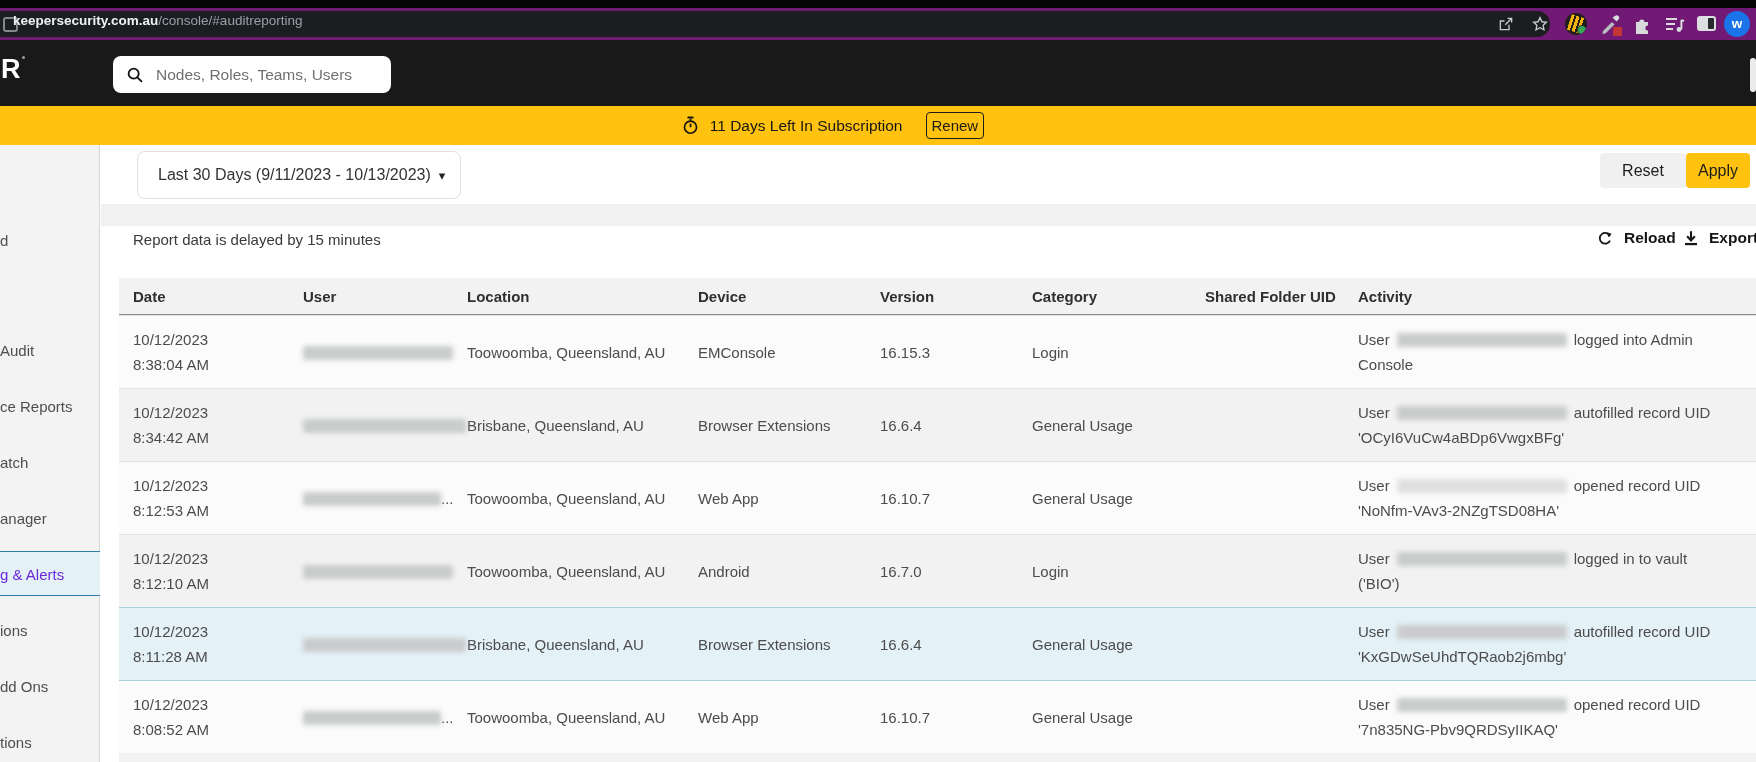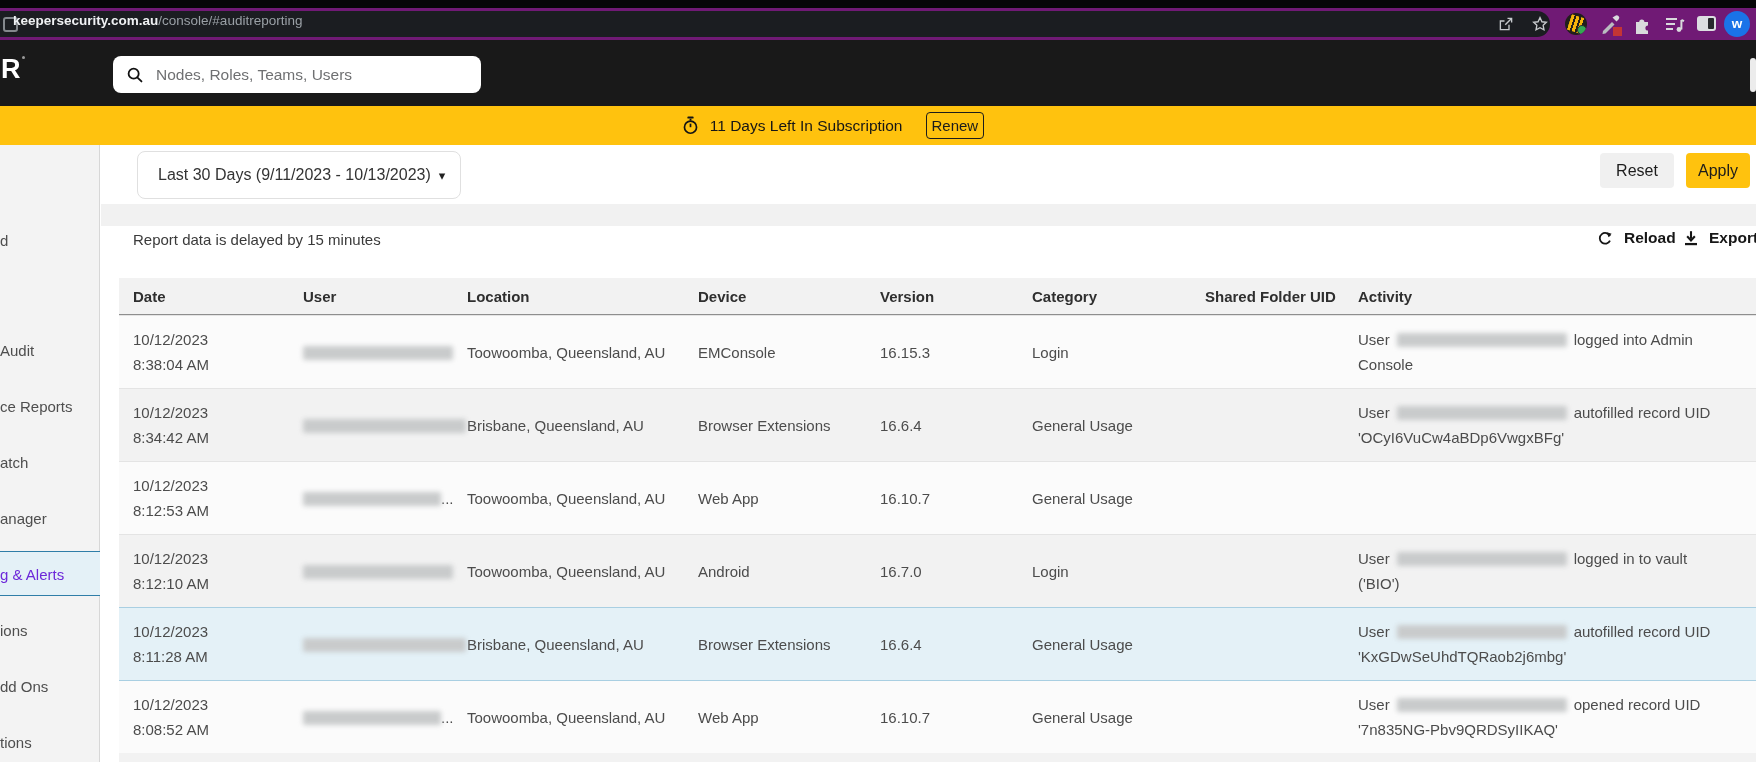--- a/index.html
+++ b/index.html
@@ -21,21 +21,21 @@
   .keeper-ext .dot{position:absolute;right:0px;bottom:0px;width:8px;height:8px;border-radius:50%;background:#34a853;border:1px solid #27292d;}
   .dropper-red{position:absolute;right:-1px;bottom:-1px;width:9px;height:9px;background:#c43535;}
   .sidepanel{width:19px;height:15px;background:#dcdee1;border-radius:3px;position:relative;top:3px;}
   .sidepanel::after{content:"";position:absolute;right:2px;top:2px;bottom:2px;width:6px;background:#27292d;border-radius:1px;}
   .avatar{position:absolute;left:1724px;top:3px;width:26px;height:26px;border-radius:50%;background:#1a73e8;
           color:#fff;font-size:13.5px;font-weight:bold;text-align:center;line-height:26px;}
   
   .appheader{position:absolute;left:0;top:40px;width:1756px;height:66px;background:#191919;}
   .logo{position:absolute;left:1px;top:14px;color:#fff;font-size:27px;font-weight:bold;letter-spacing:1px;}
   .logo-dot{position:absolute;left:22px;top:16px;width:3px;height:3px;background:#9a9a9a;border-radius:50%;}
-  .search{position:absolute;left:113px;top:16px;width:368px;height:37px;background:#fff;border-radius:8px;
+  .search{position:absolute;left:113px;top:16px;width:278px;height:37px;background:#fff;border-radius:8px;
           display:flex;align-items:center;padding:0 12px 0 13px;box-sizing:border-box;}
   .search input{border:0;outline:0;background:transparent;font-family:inherit;font-size:15.5px;color:#222;
           margin-left:10px;width:280px;}
   .search input::placeholder{color:#6f7072;}
   .scroll-sliver{position:absolute;left:1750px;top:58px;width:6px;height:34px;background:#ececec;border-radius:3px;}
   
   .banner{position:absolute;left:0;top:106px;width:1756px;height:39px;background:#ffc20e;
           display:flex;align-items:center;justify-content:center;}
   .banner-inner{display:flex;align-items:center;gap:11px;transform:translateX(-45px);}
   .banner-text{font-size:15.5px;color:#161616;font-weight:500;}
@@ -47,21 +47,21 @@
       white-space:nowrap;overflow:hidden;cursor:pointer;}
   .si.sel{height:45px;line-height:45px;background:#e4f1f7;color:#6d28d9;
       border-top:1px solid #2f7ea8;border-bottom:1px solid #2f7ea8;box-sizing:border-box;}
   
   .dropdown{position:absolute;left:137px;top:151px;width:324px;height:48px;background:#fff;border:1px solid #e0e0e0;
       border-radius:8px;box-sizing:border-box;display:flex;align-items:center;padding:0 16px 0 20px;cursor:pointer;}
   .dropdown .lbl{font-size:16px;color:#333;flex:1;white-space:nowrap;}
   .dropdown .caret{font-size:13px;color:#222;margin-left:8px;}
   .btn{position:absolute;top:153px;height:35px;border:0;border-radius:4px;font-family:inherit;font-size:16px;
        color:#1c1c1c;cursor:pointer;}
-  .btn-reset{left:1600px;width:74px;background:#f0f0f0;}
+  .btn-reset{left:1600px;width:86px;background:#f0f0f0;}
   .btn-apply{left:1686px;width:64px;background:#ffc20e;font-weight:500;}
   .grayband{position:absolute;left:101px;top:204px;width:1655px;height:22px;background:#f1f1f1;}
   
   .note{position:absolute;left:133px;top:231px;font-size:15px;color:#3a3a3a;}
   .linkbtn{position:absolute;top:229px;display:flex;align-items:center;gap:10px;font-size:15.5px;font-weight:600;
            color:#161616;cursor:pointer;}
   .reload{left:1597px;} .export{left:1683px;}
   
   .table{position:absolute;left:119px;top:278px;width:1637px;}
   .trow{display:grid;grid-template-columns:170px 164px 231px 182px 152px 173px 153px minmax(0,1fr);
@@ -257,20 +257,23 @@
       <div class="cell-date">
         <div>10/12/2023</div>
           <div>8:12:53 AM</div>
       </div>
       <div><span class="chip uw-sm"></span><span>...</span></div>
       <div>Toowoomba, Queensland, AU</div>
       <div>Web App</div>
       <div>16.10.7</div>
       <div>General Usage</div>
       <div></div>
+      <div class="act">
+        <span>User</span><span class="chip aw chip-light"></span><span>opened record UID 'NoNfm-VAv3-2NZgTSD08HA'</span>
+      </div>
     </div>
 
     <div class="trow tr even">
       <div class="cell-date">
         <div>10/12/2023</div>
           <div>8:12:10 AM</div>
       </div>
       <div><span class="chip uw-md"></span><span></span></div>
       <div>Toowoomba, Queensland, AU</div>
       <div>Android</div>

